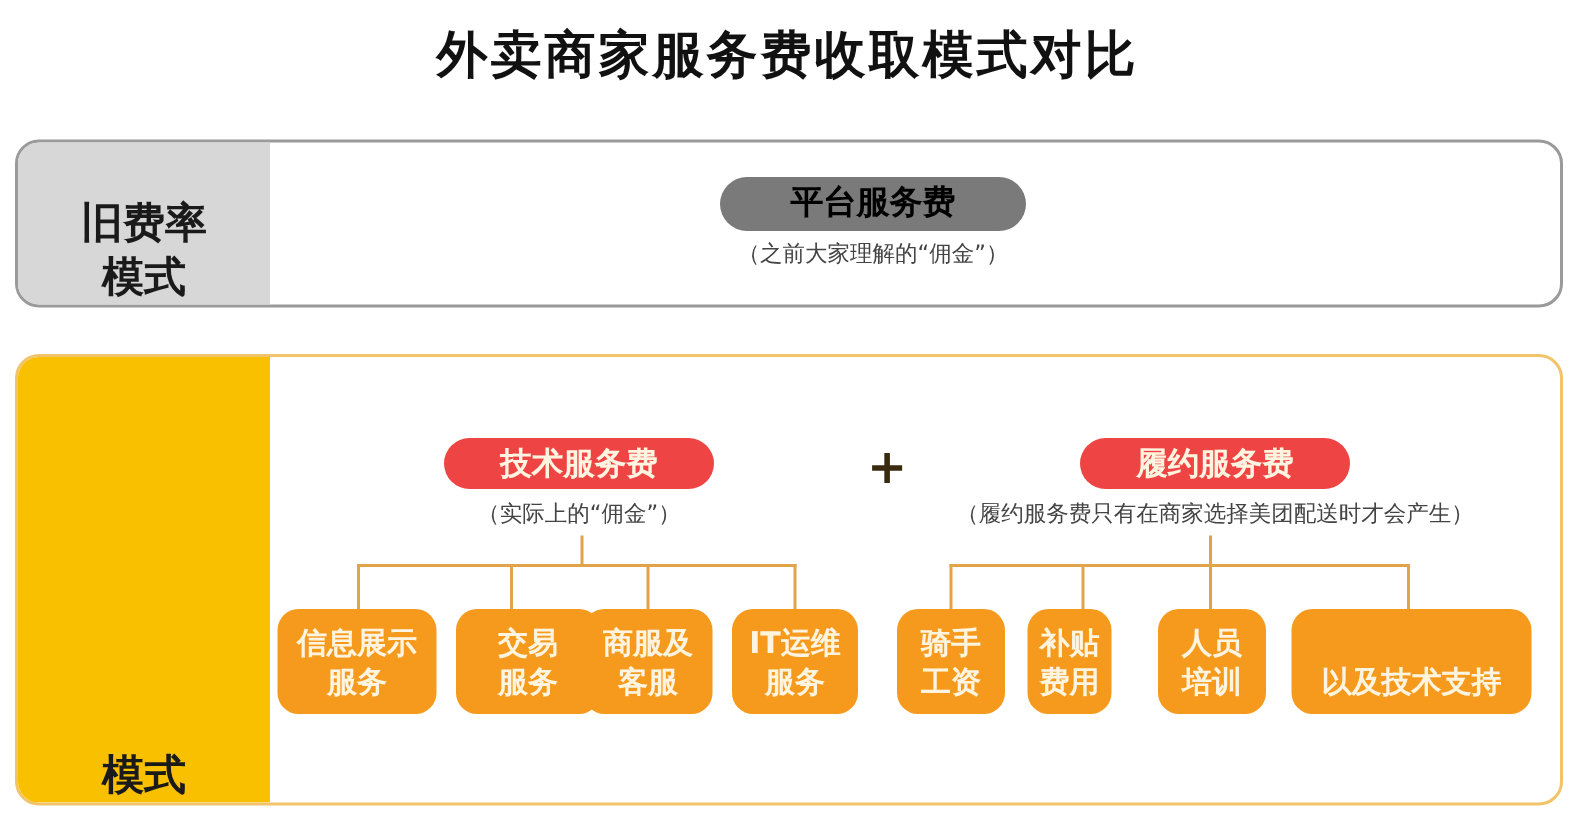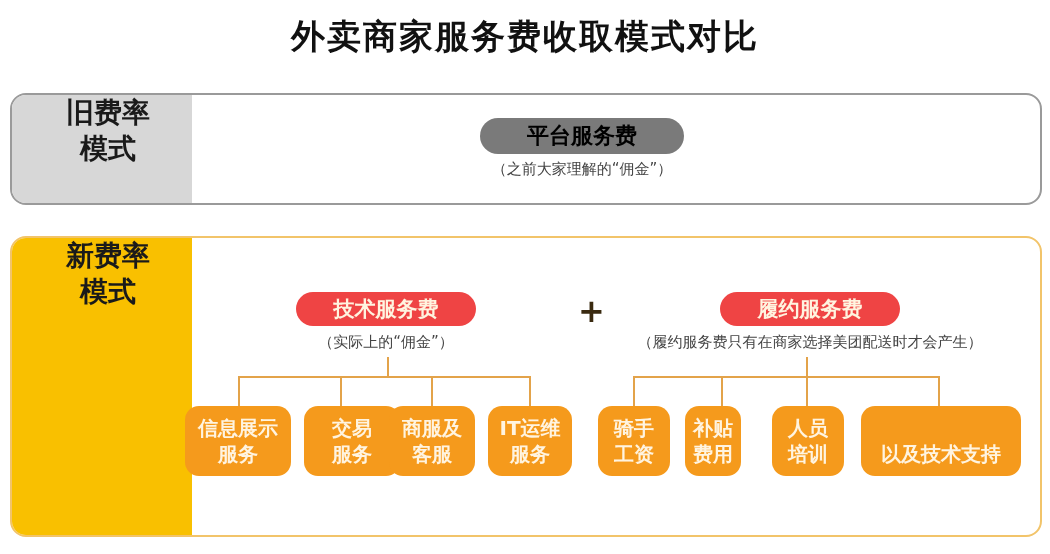--- a/index.html
+++ b/index.html
@@ -1,21 +1,21 @@
 <!DOCTYPE html>
 <html><head>
 <meta charset="utf-8">
 <style>
   html,body{margin:0;padding:0;background:#fff;}
   body{width:1050px;height:554px;position:relative;overflow:hidden;font-family:"DejaVu Sans","Liberation Sans",sans-serif;}
   .title{position:absolute;left:0;top:14px;width:1050px;text-align:center;font-size:34px;font-weight:bold;color:#111;letter-spacing:2px;}
   .box{position:absolute;left:10px;width:1032px;border-radius:16px;overflow:hidden;box-sizing:border-box;}
   .old{top:93px;height:112px;border:2px solid #9a9a9a;}
   .new{top:236px;height:301px;border:2px solid #f2c46a;}
-  .side{position:absolute;left:0;top:0;bottom:0;width:168px;display:flex;align-items:flex-start;justify-content:center;text-align:center;font-size:28px;font-weight:bold;color:#1a1a1a;line-height:36px;padding-left:12px;}
+  .side{position:absolute;left:0;top:0;bottom:0;width:168px;display:flex;align-items:flex-end;justify-content:center;text-align:center;font-size:28px;font-weight:bold;color:#1a1a1a;line-height:36px;}
   .old .side{background:#d7d7d7;}
   .new .side{background:#f9c000;}
   .pill{position:absolute;border-radius:18px;color:#000000;text-align:center;font-weight:bold;}
   .pill-gray{left:480px;top:118px;width:204px;height:36px;line-height:36px;background:#7a7a7a;font-size:22px;}
   .pill-orange{background:#ef4444;height:34px;line-height:34px;font-size:21px;color:#fff4e0;}
   .note{position:absolute;text-align:center;font-size:15px;color:#444;white-space:nowrap;}
   .line{position:absolute;background:#e3a34a;}
   .leaf{position:absolute;top:406px;height:70px;border-radius:14px;background:#f59a1c;color:#fff4e0;font-size:20px;font-weight:bold;text-align:center;display:flex;align-items:center;justify-content:center;line-height:26px;}
   .plus{position:absolute;left:578px;top:292px;font-size:32px;font-weight:bold;color:#3a2a10;}
 </style>
@@ -27,21 +27,21 @@
 <div class="box old">
   <div class="side">
     <div><span>旧费率</span><br><span>模式</span></div>
   </div>
 </div>
 <div class="pill pill-gray">平台服务费</div>
 <div class="note" style="left:430px;top:160px;width:304px;">（之前大家理解的“佣金”）</div>
 
 <div class="box new">
   <div class="side">
-    <div><span>新费率</span><br><span>模式</span></div>
+    <div><br><span>模式</span></div>
   </div>
 </div>
 
 <div class="pill pill-orange" style="left:296px;top:292px;width:180px;">技术服务费</div>
 <div class="note" style="left:286px;top:333px;width:200px;">（实际上的“佣金”）</div>
 
 <div class="plus">+</div>
 
 <div class="pill pill-orange" style="left:720px;top:292px;width:180px;">履约服务费</div>
 <div class="note" style="left:600px;top:333px;width:420px;">（履约服务费只有在商家选择美团配送时才会产生）</div>

